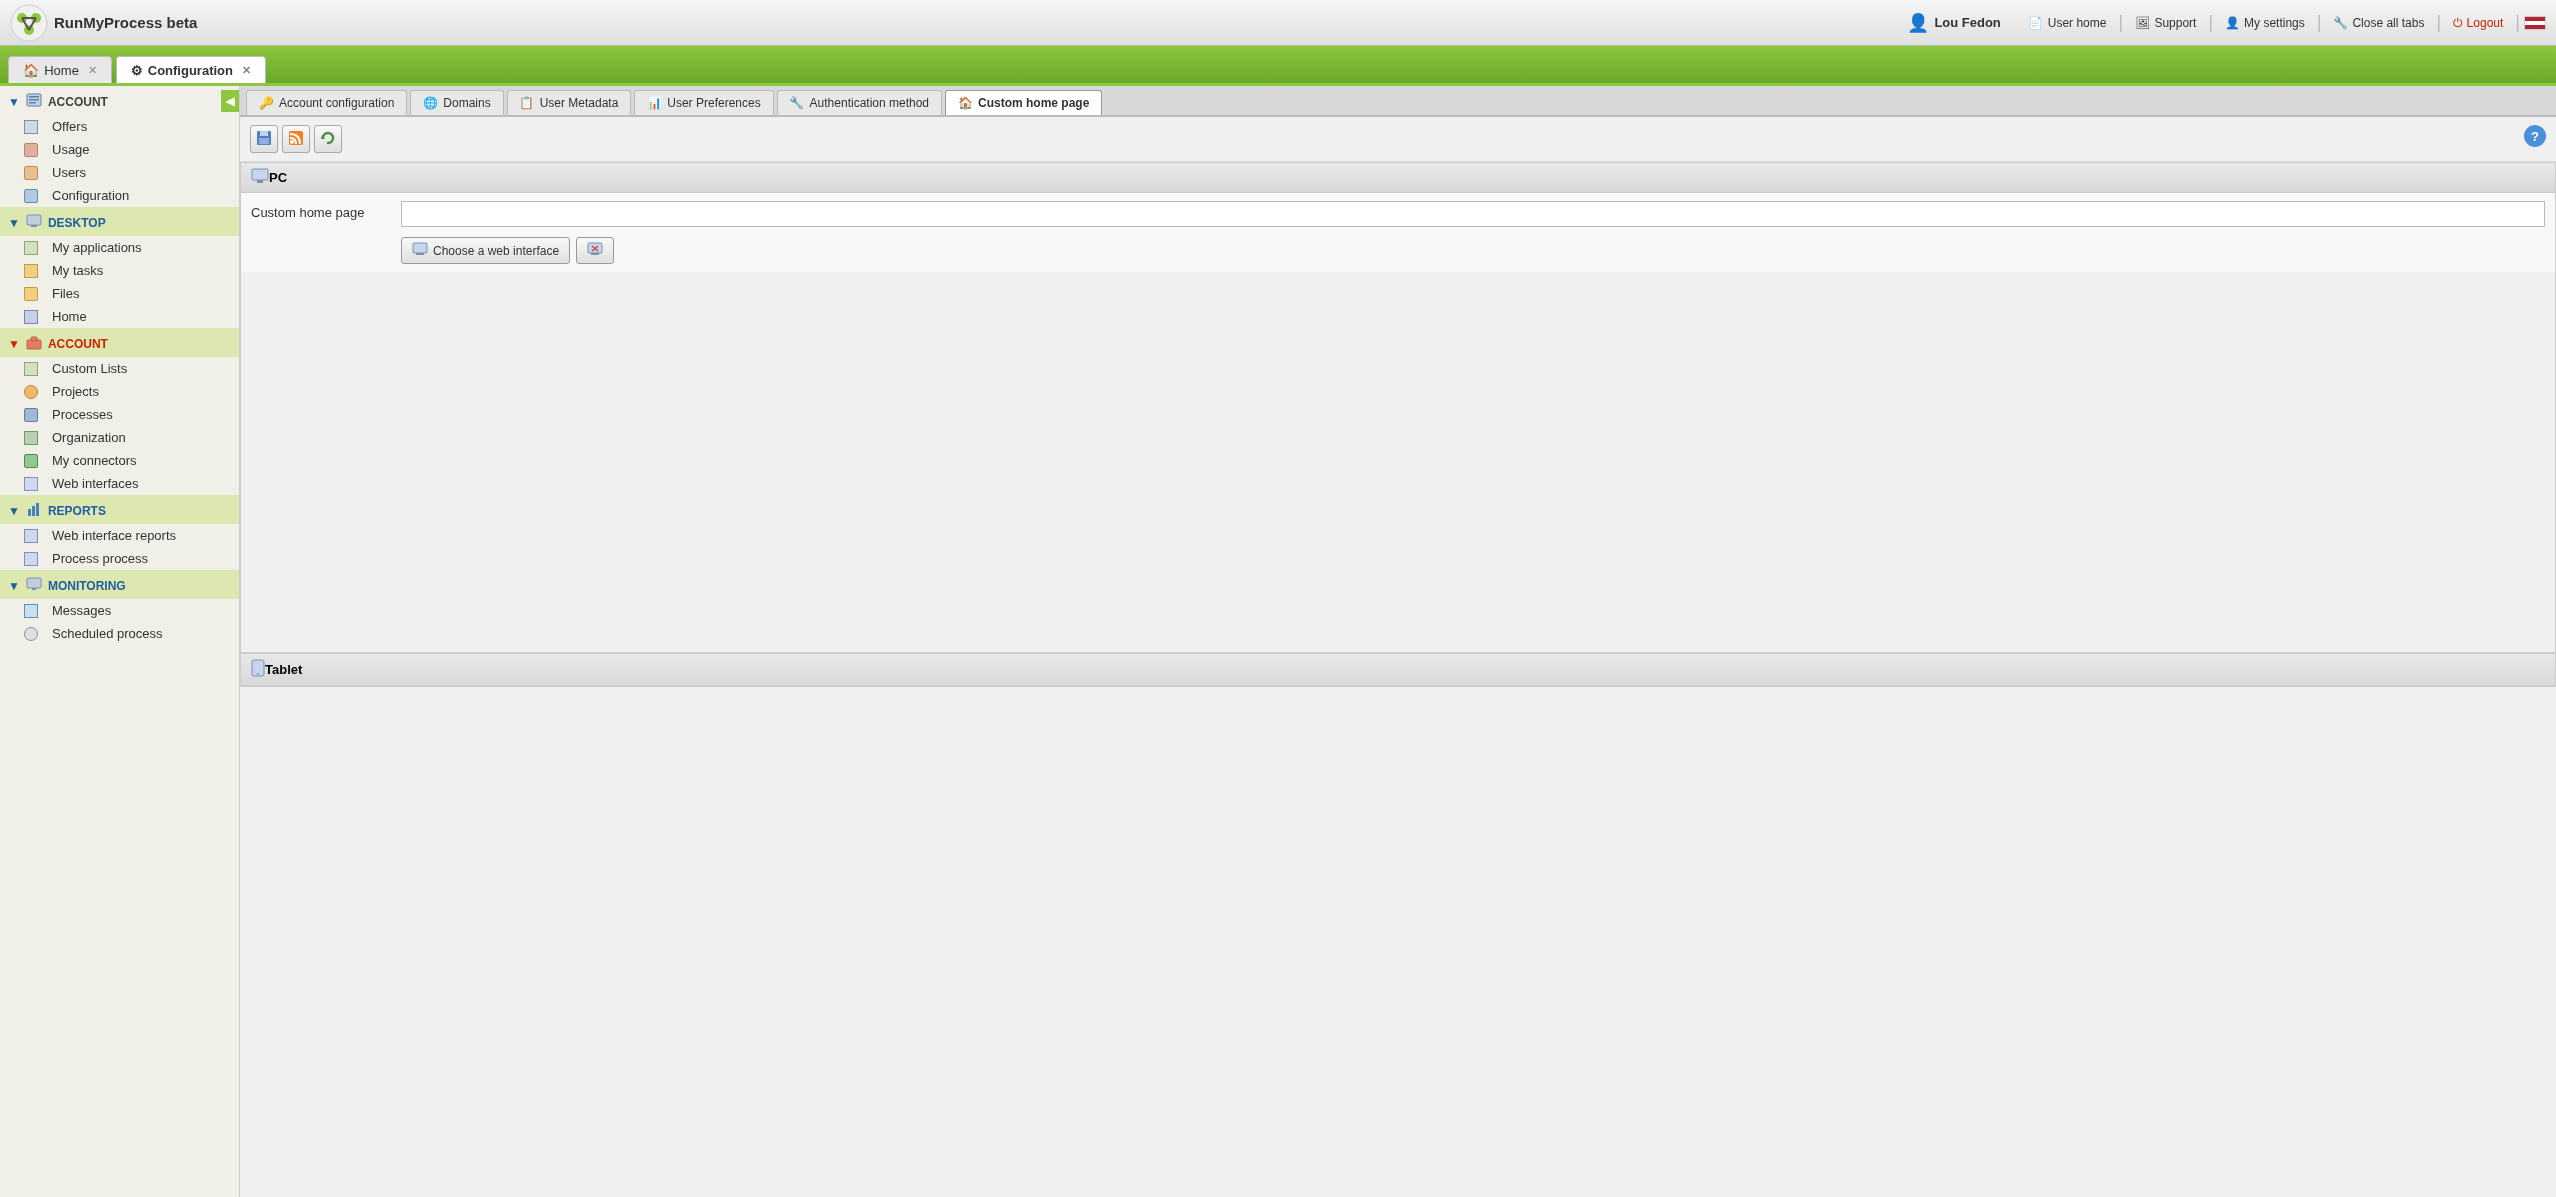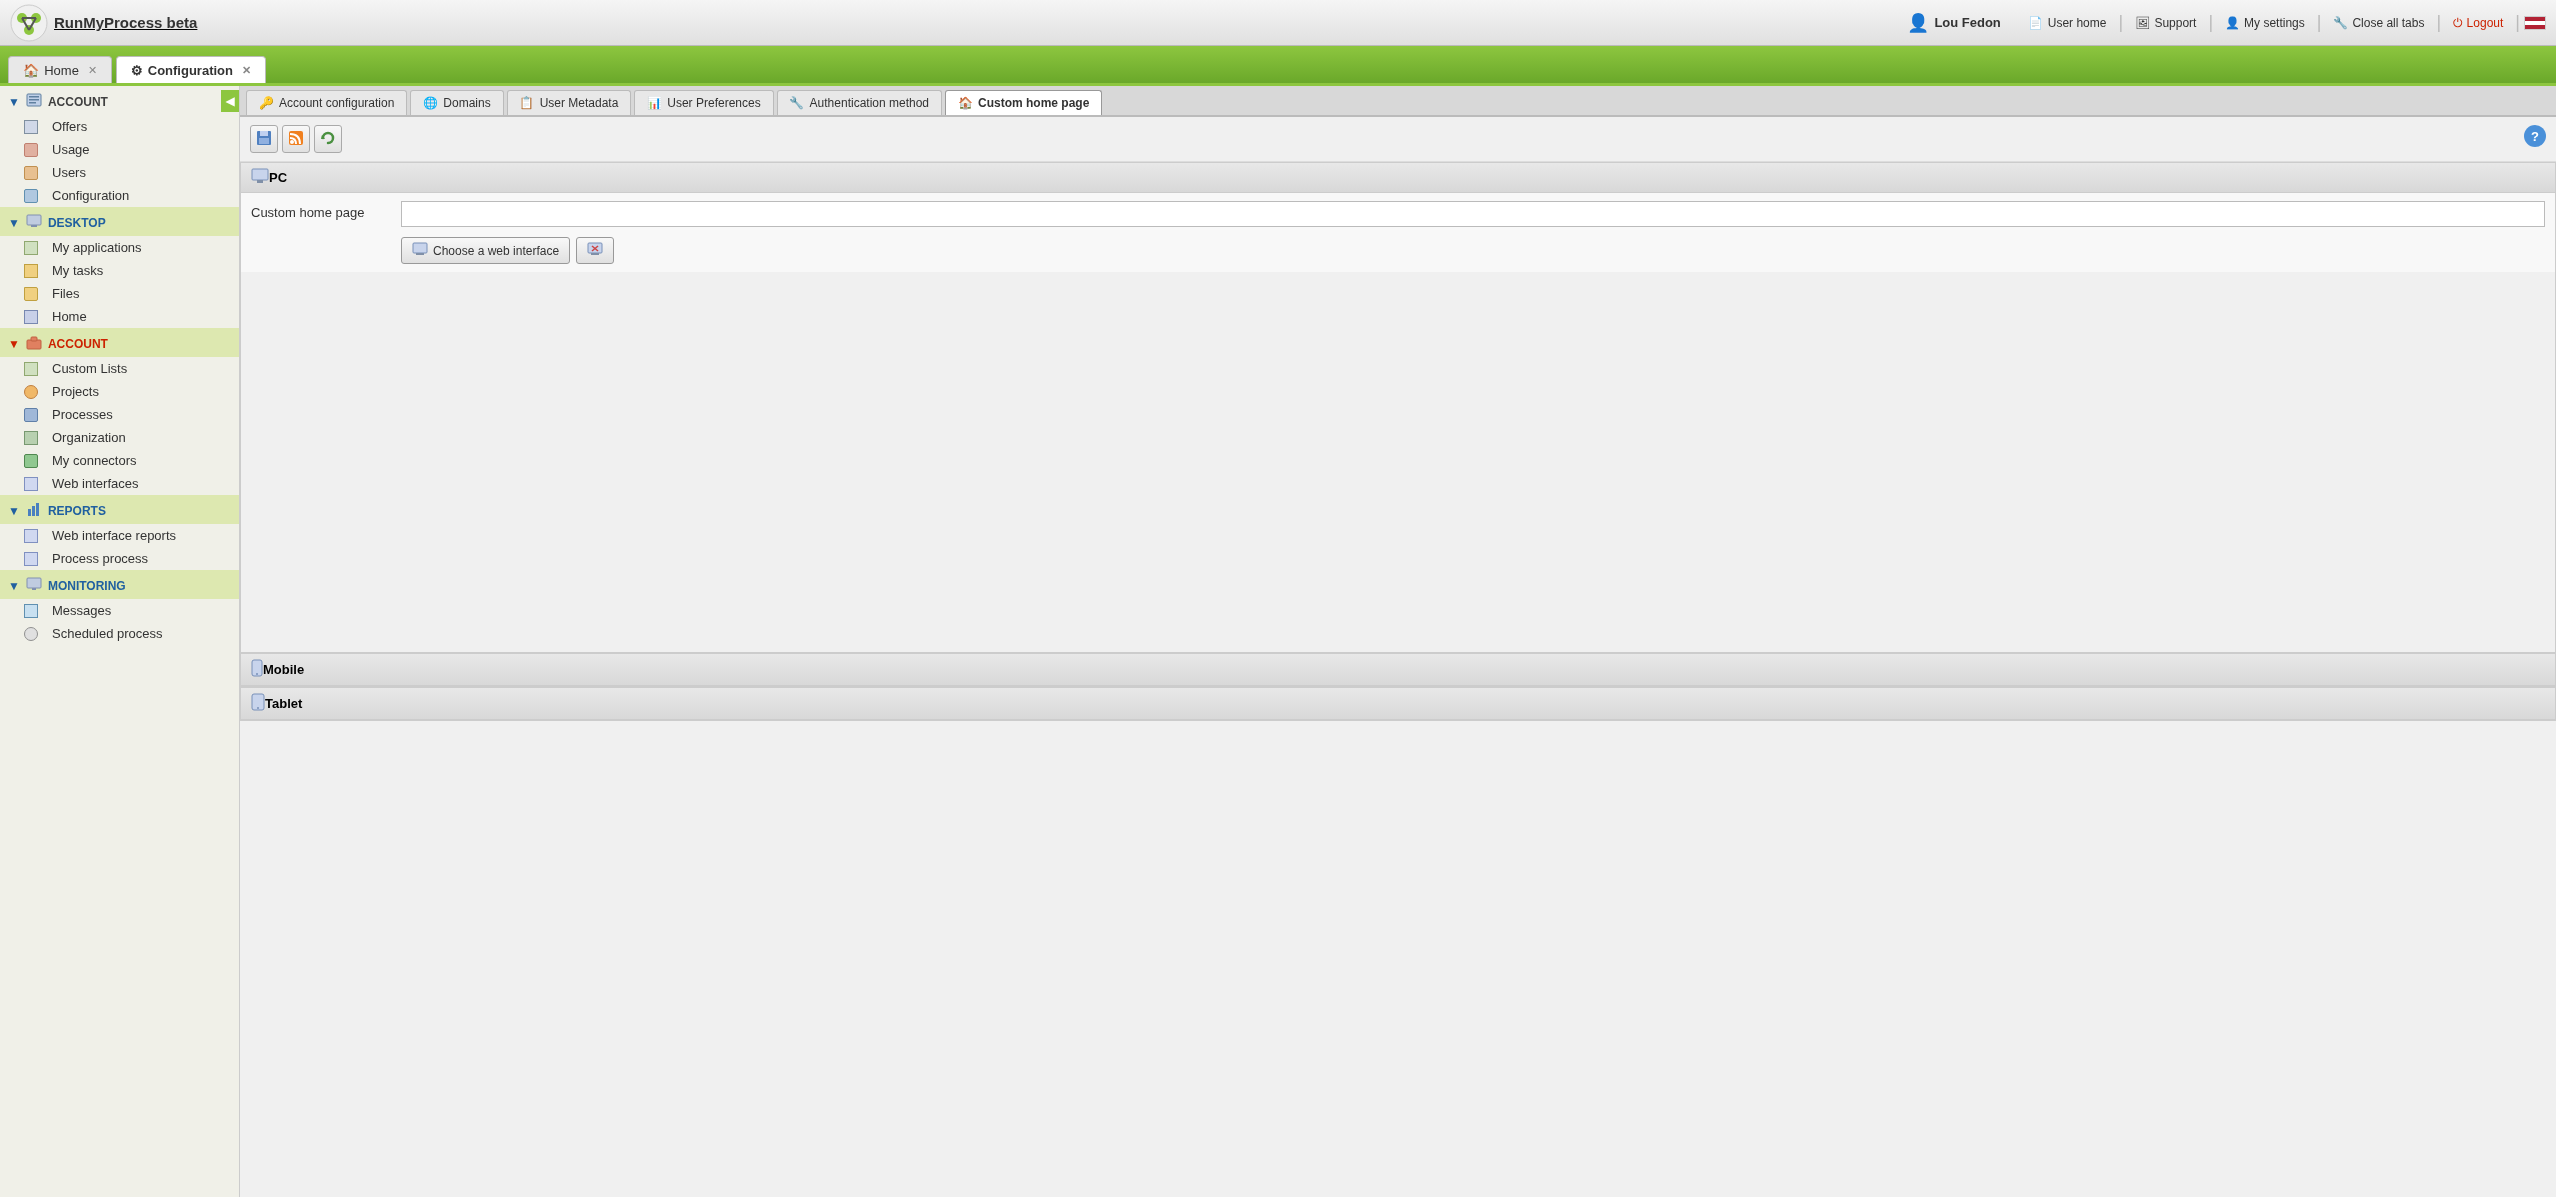--- a/index.html
+++ b/index.html
@@ -5,21 +5,21 @@
     * { box-sizing: border-box; margin: 0; padding: 0; }
     body { font-family: Arial, sans-serif; font-size: 13px; background: #d4d4d4; overflow: hidden; height: 100vh; }
 
     
     .top-header {
       display: flex; align-items: center;
       background: linear-gradient(to bottom, #f5f5f5, #e0e0e0);
       border-bottom: 1px solid #bbb;
       height: 46px; padding: 0 10px;
     }
-    .logo-area { display: flex; align-items: center; gap: 6px; margin-right: 10px; text-decoration: underline; }
+    .logo-area { display: flex; align-items: center; gap: 6px; margin-right: 10px; }
     .logo-svg { width: 38px; height: 38px; }
     .header-user { display: flex; align-items: center; gap: 5px; font-size: 13px; color: #333; margin-right: 20px; }
     .header-actions { display: flex; align-items: center; gap: 4px; }
     .header-btn {
       display: flex; align-items: center; gap: 4px;
       padding: 3px 8px; font-size: 12px; color: #333;
       background: none; border: none; cursor: pointer;
       white-space: nowrap;
     }
     .header-divider { color: #bbb; font-size: 18px; }
@@ -514,31 +514,20 @@
                   </span>
                 </button>
               </div>
             </div>
           </div>
 
           <div style="height: 380px; background: #f0f0f0;"></div>
         </div>
       </div>
 
-      <div class="device-section">
-        <div class="device-header">
-          <span>
-            <svg width="12" height="18" viewBox="0 0 12 18">
-                <rect x="1" y="1" width="10" height="16" fill="#c8d4ec" stroke="#7890b8" rx="2"></rect>
-                <circle cx="6" cy="15" r="1" fill="#7890b8"></circle>
-              </svg>
-          </span>
-          <span>Mobile</span>
-        </div>
-      </div>
 
       <div class="device-section">
         <div class="device-header">
           <span>
             <svg width="14" height="18" viewBox="0 0 14 18">
                 <rect x="1" y="1" width="12" height="16" fill="#c8d4ec" stroke="#7890b8" rx="2"></rect>
                 <circle cx="7" cy="15" r="1" fill="#7890b8"></circle>
               </svg>
           </span>
           <span>Tablet</span>

